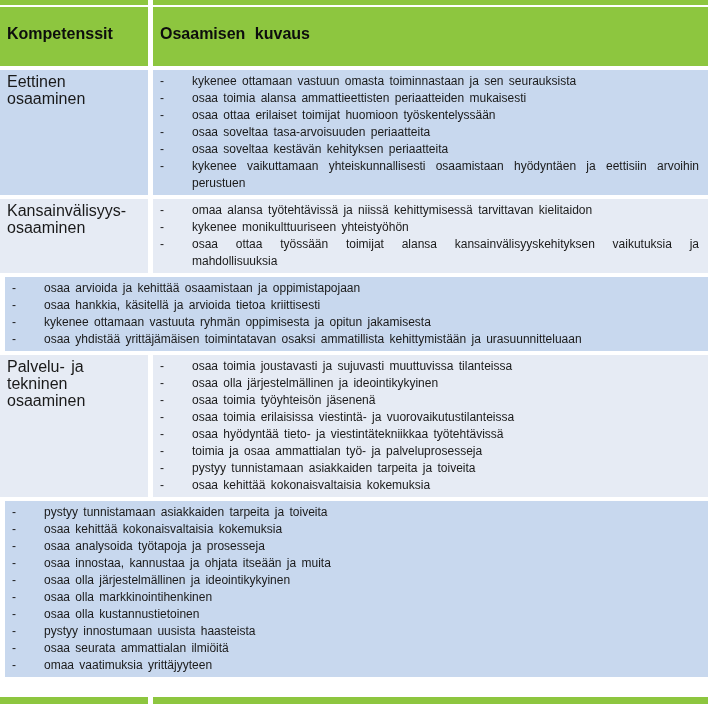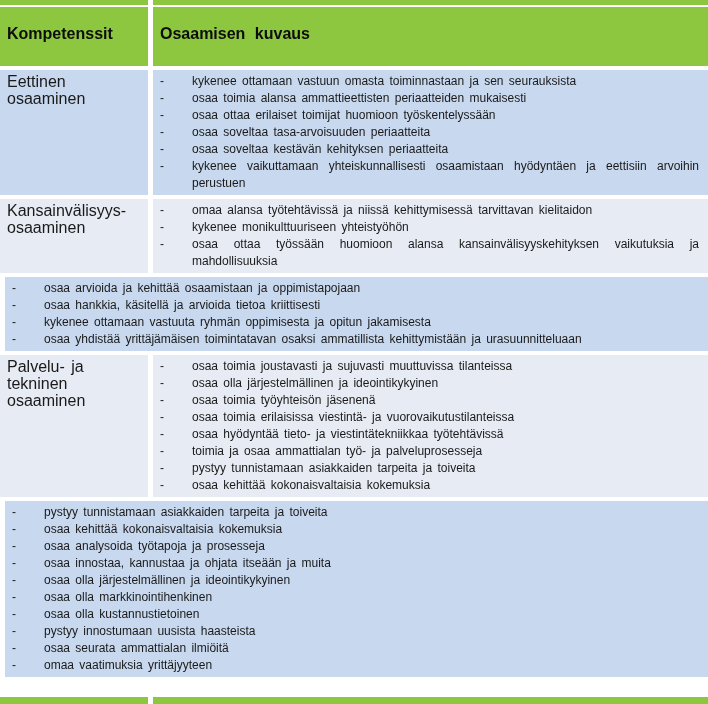--- a/index.html
+++ b/index.html
@@ -121,21 +121,21 @@
     <span class="btext">omaa alansa työtehtävissä ja niissä kehittymisessä tarvittavan kielitaidon</span>
   </div>
 
   <div class="bullet">
     <span class="dash">-</span>
     <span class="btext">kykenee monikulttuuriseen yhteistyöhön</span>
   </div>
 
   <div class="bullet">
     <span class="dash">-</span>
-    <span class="btext">osaa ottaa työssään huomioon alansa kansainvälisyyskehityksen vaikutuksia ja mahdollisuuksia</span>
+    <span class="btext">osaa ottaa työssään toimijat alansa kansainvälisyyskehityksen vaikutuksia ja mahdollisuuksia</span>
   </div>
 </div>
     </div>
   </div>
 <div class="hgap"></div>
   <div class="row">
     <div class="vgap"></div>
     <div class="cell-right bg-blue">
       <div>
   <div class="bullet">

